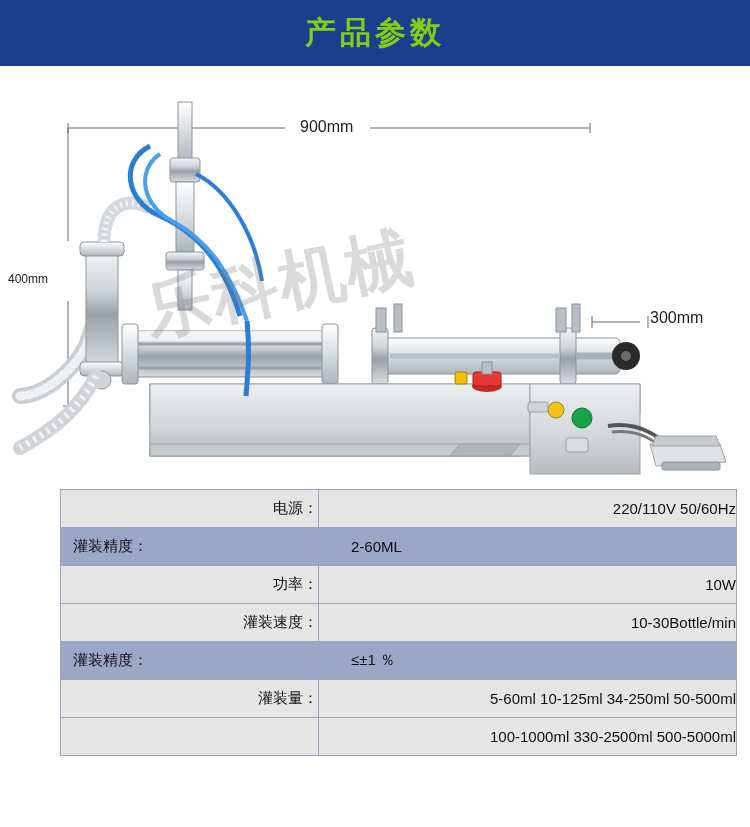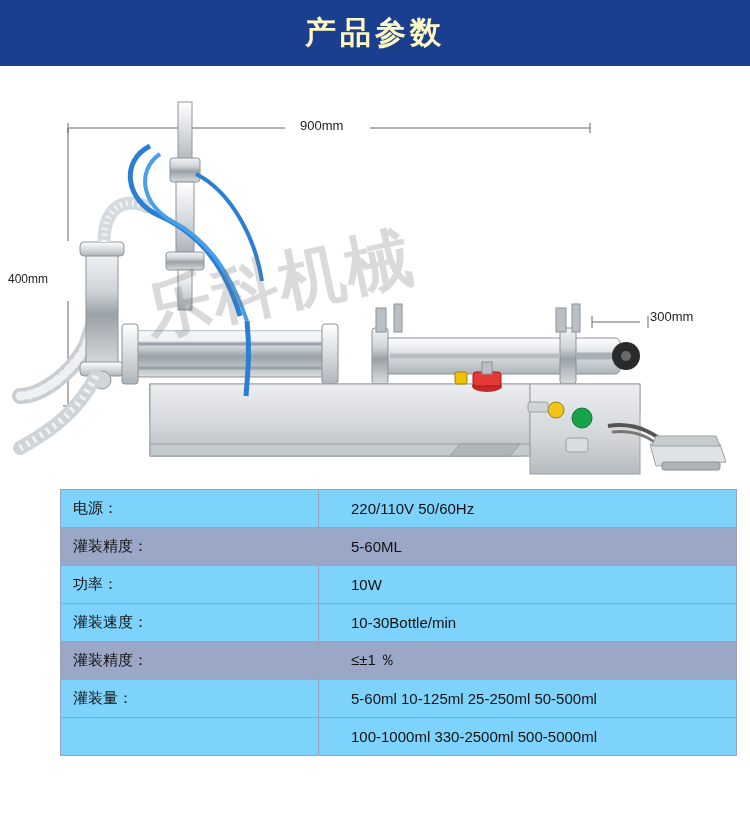--- a/index.html
+++ b/index.html
@@ -25,21 +25,21 @@
     left: 0;
     top: 0;
     width: 750px;
     height: 66px;
     background: #1b3f8f;
     display: flex;
     align-items: center;
     justify-content: center;
   }
   .banner-title {
-    color: #fef9c3;
+    color: #84cc16;
     font-size: 31px;
     font-weight: bold;
     letter-spacing: 4px;
     font-family: "DejaVu Sans", sans-serif;
   }
 
   
   .figure {
     position: absolute;
     left: 0;
@@ -49,21 +49,21 @@
     background: #ffffff;
   }
   .figure svg {
     display: block;
   }
 
   .dim-label {
     position: absolute;
     font-family: "Liberation Sans", sans-serif;
     color: #222222;
-    font-size: 13px;
+    font-size: 16px;
     white-space: nowrap;
   }
   #dim-top { left: 300px; top: 52px; }
   #dim-left { left: 8px; top: 206px; font-size: 12px; }
   #dim-right { left: 650px; top: 243px; }
 
   .watermark {
     position: absolute;
     left: 150px;
     top: 155px;
@@ -96,21 +96,21 @@
     height: 37px;
     font-size: 15px;
     color: #111111;
     padding: 0 0 0 12px;
     font-family: "Liberation Sans", sans-serif;
     vertical-align: middle;
   }
   table.specs td.k { width: 245px; }
   table.specs td.v { width: 385px; padding-left: 32px; }
   tr.alt td { background: #9ba7c7; }
-  tr.plain td { background: #7dd3fc; }
+  tr.plain td { background: #e5e5e5; text-align: right; }
 </style>
 </head>
 <body>
 
 <div class="page">
 
   <div class="banner">
     <div class="banner-title">产品参数</div>
   </div>
 
@@ -233,37 +233,37 @@
 
   <div class="table-wrap">
     <table class="specs">
       <tbody>
         <tr class="plain">
           <td class="k">电源：</td>
           <td class="v">220/110V 50/60Hz</td>
         </tr>
         <tr class="alt">
           <td class="k">灌装精度：</td>
-          <td class="v"> 5-60ML</td>
+          <td class="v"> 2-60ML</td>
         </tr>
         <tr class="plain">
           <td class="k">功率：</td>
           <td class="v">10W</td>
         </tr>
         <tr class="plain">
           <td class="k">灌装速度：</td>
           <td class="v">10-30Bottle/min</td>
         </tr>
         <tr class="alt">
           <td class="k">灌装精度：</td>
           <td class="v">≤±1 ％</td>
         </tr>
         <tr class="plain">
           <td class="k">灌装量：</td>
-          <td class="v">5-60ml 10-125ml 25-250ml 50-500ml</td>
+          <td class="v">5-60ml 10-125ml 34-250ml 50-500ml</td>
         </tr>
         <tr class="plain">
           <td class="k"></td>
           <td class="v">100-1000ml 330-2500ml 500-5000ml</td>
         </tr>
       </tbody>
     </table>
   </div>
 
 </div>

